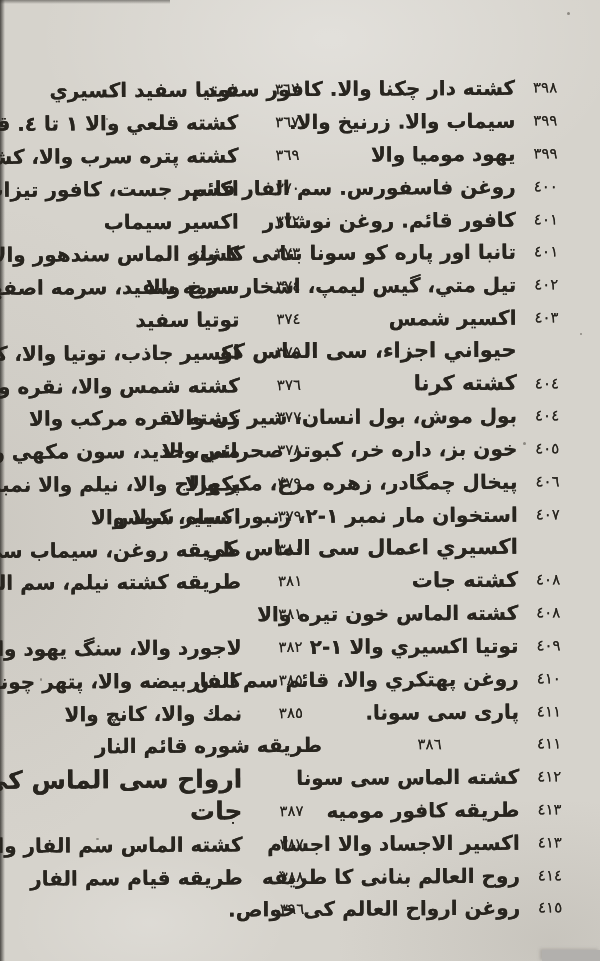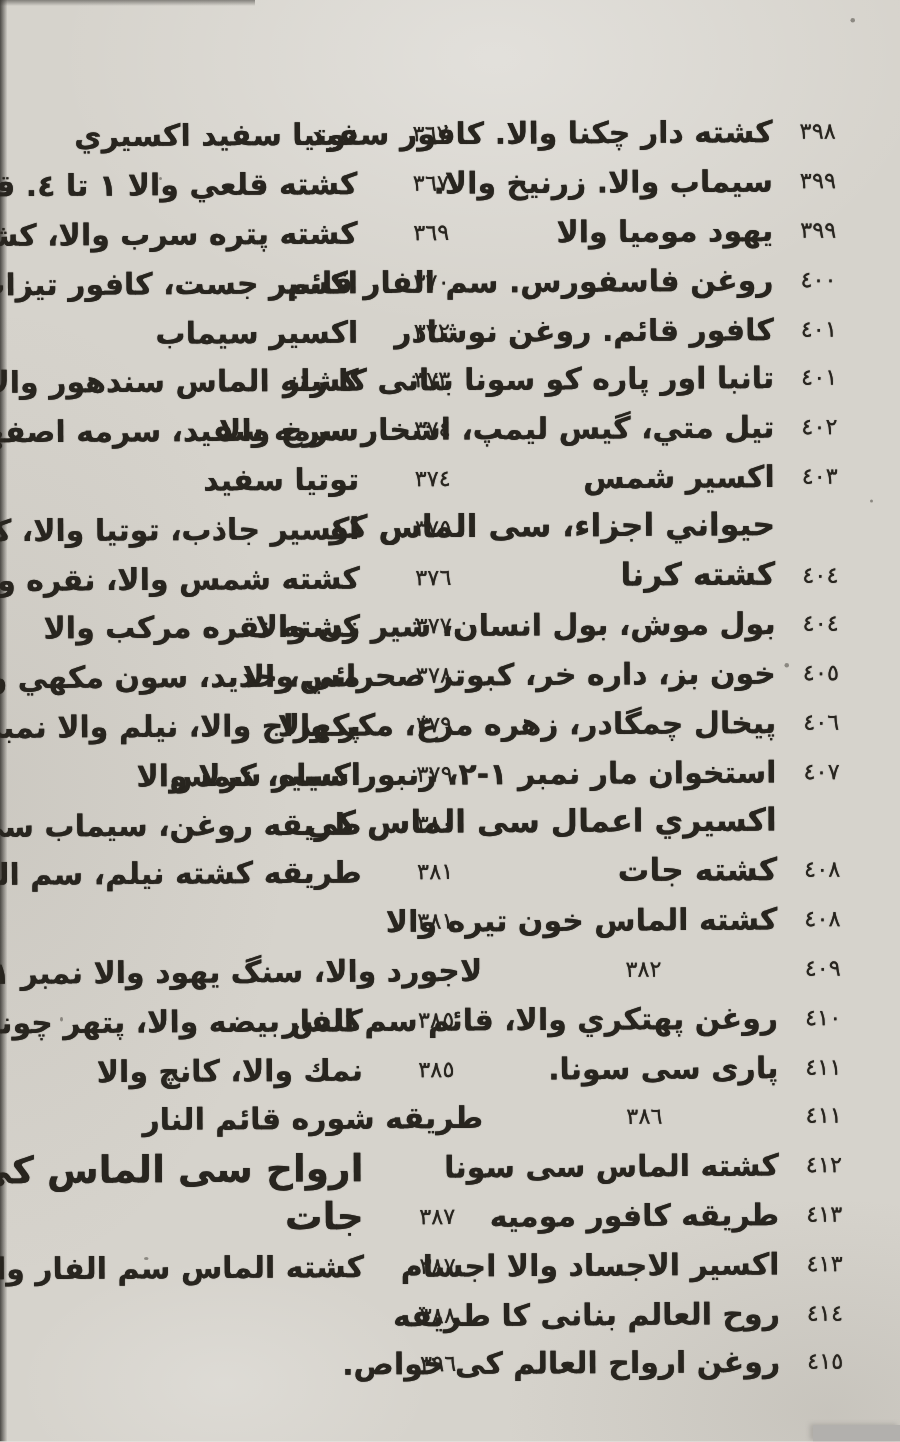--- a/index.html
+++ b/index.html
@@ -164,20 +164,21 @@
         <span class="num r-num">٣٨١</span>
         <span class="txt r-txt">طريقه كشته نيلم، سم الفار موميه</span>
       </div>
       <div class="row">
         <span class="num l-num">٤٠٨</span>
         <span class="txt l-txt">كشته الماس خون تيره والا</span>
         <span class="num r-num">٣٨١</span>
       </div>
       <div class="row">
         <span class="num l-num">٤٠٩</span>
+        <span class="txt l-txt">توتيا اكسيري والا ١-٢</span>
         <span class="num r-num">٣٨٢</span>
         <span class="txt r-txt">لاجورد والا، سنگ يهود والا نمبر ١ تا ٤</span>
       </div>
       <div class="row">
         <span class="num l-num">٤١٠</span>
         <span class="txt l-txt">روغن پهتكري والا، قائم سم الفار</span>
         <span class="num r-num">٣٨٥</span>
         <span class="txt r-txt">كلس بيضه والا، پتهر چونا والا</span>
       </div>
       <div class="row">
@@ -206,20 +207,21 @@
       <div class="row">
         <span class="num l-num">٤١٣</span>
         <span class="txt l-txt">اكسير الاجساد والا اجسام</span>
         <span class="num r-num">٣٨٧</span>
         <span class="txt r-txt">كشته الماس سم الفار والا ١ تا ١١</span>
       </div>
       <div class="row">
         <span class="num l-num">٤١٤</span>
         <span class="txt l-txt">روح العالم بنانى كا طريقه</span>
         <span class="num r-num">٣٨٨</span>
+        <span class="txt r-txt">طريقه قيام سم الفار</span>
       </div>
       <div class="row">
         <span class="num l-num">٤١٥</span>
         <span class="txt l-txt">روغن ارواح العالم كى خواص.</span>
         <span class="num r-num">٣٩٦</span>
       </div>
     </div>
 </div>
 
 </body></html>

